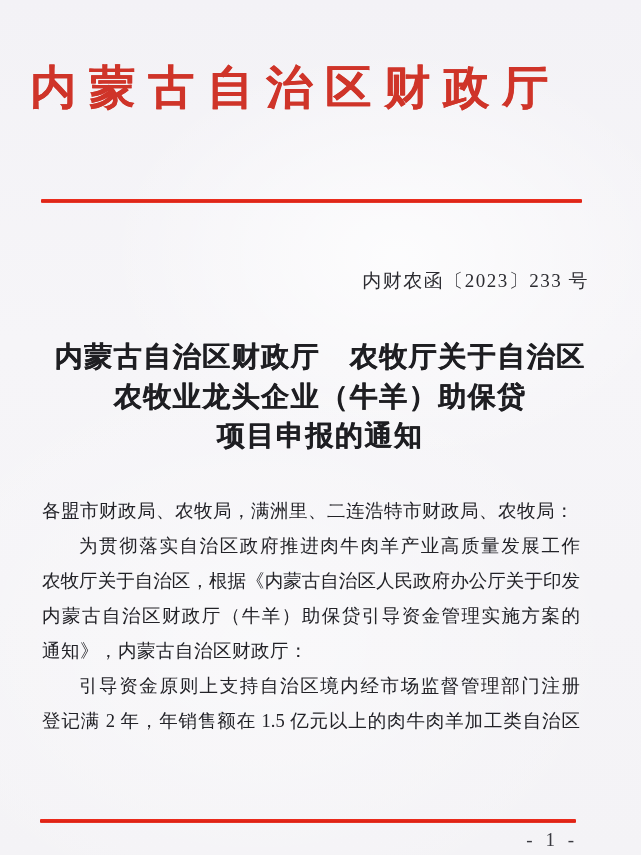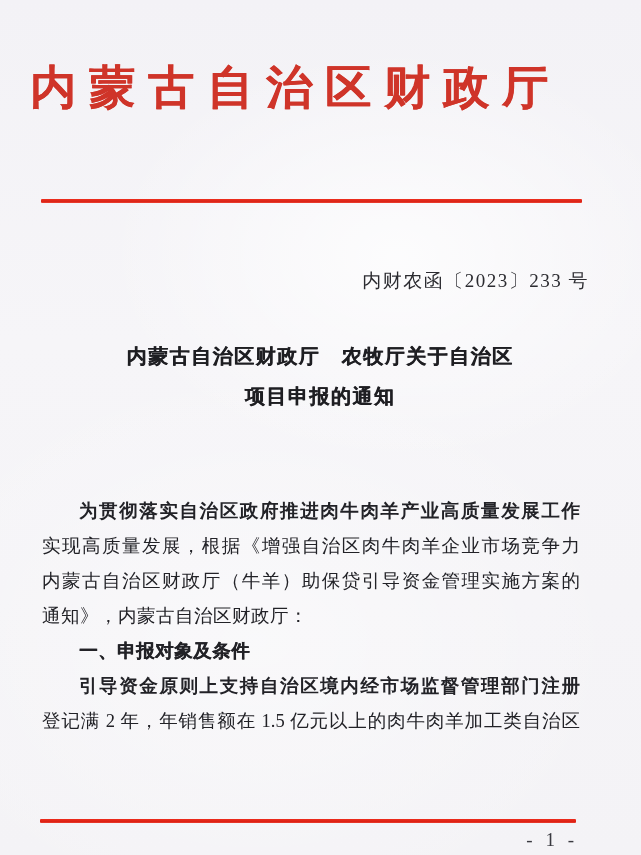--- a/index.html
+++ b/index.html
@@ -68,21 +68,21 @@
   .title-block {
     position: absolute;
     top: 337px;
     left: 30px;
     width: 580px;
     text-align: center;
     font-weight: 700;
     color: #1e1e22;
   }
   .title-line {
-    font-size: 20px;
+    font-size: 28px;
     line-height: 39.5px;
     letter-spacing: 1.5px;
     white-space: nowrap;
     text-shadow: 0.5px 0 0 #1e1e22;
   }
 
   
   .body-block {
     position: absolute;
     top: 494px;
@@ -97,21 +97,21 @@
     white-space: nowrap;
     letter-spacing: 0.5px;
   }
   .body-line.jl {
     white-space: normal;
     text-align: justify;
     text-align-last: justify;
     text-justify: inter-character;
     letter-spacing: 0;
   }
-  .body-line.indent { text-indent: 2em; font-weight: bold; }
+  .body-line.indent { text-indent: 2em; }
   .body-line.bold {
     font-weight: 700;
     text-shadow: 0.4px 0 0 #222227;
   }
 
   
   .rule-red-bottom {
     position: absolute;
     left: 40px;
     top: 819px;
@@ -139,29 +139,30 @@
   <div class="letterhead">
     <div class="agency-line">内蒙古自治区财政厅</div>
   </div>
 
   <div class="rule-red-top"></div>
 
   <div class="doc-number">内财农函〔2023〕233 号</div>
 
   <div class="title-block">
     <div class="title-line">内蒙古自治区财政厅　农牧厅关于自治区</div>
+    <div class="title-line">农牧业龙头企业（牛羊）助保贷</div>
     <div class="title-line">项目申报的通知</div>
   </div>
 
   <div class="body-block">
+    <div class="body-line">各盟市财政局、农牧局，满洲里、二连浩特市财政局、农牧局：</div>
     <div class="body-line indent jl">为贯彻落实自治区政府推进肉牛肉羊产业高质量发展工作</div>
-    <div class="body-line jl">实现高质量发展，根据《增强自治区肉牛肉羊企业市场竞争力</div>
+    <div class="body-line jl">农牧厅关于自治区，根据《内蒙古自治区人民政府办公厅关于印发</div>
     <div class="body-line jl">内蒙古自治区财政厅（牛羊）助保贷引导资金管理实施方案的</div>
     <div class="body-line">通知》，内蒙古自治区财政厅：</div>
-    <div class="body-line indent bold">一、申报对象及条件</div>
     <div class="body-line indent jl">引导资金原则上支持自治区境内经市场监督管理部门注册</div>
     <div class="body-line jl">登记满 2 年，年销售额在 1.5 亿元以上的肉牛肉羊加工类自治区</div>
   </div>
 
   <div class="rule-red-bottom"></div>
 
   <div class="page-number">- 1 -</div>
 
 </div>
 

